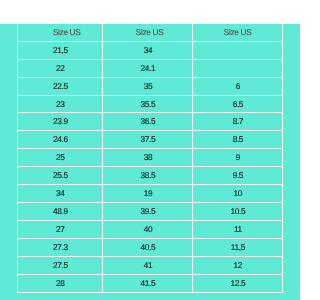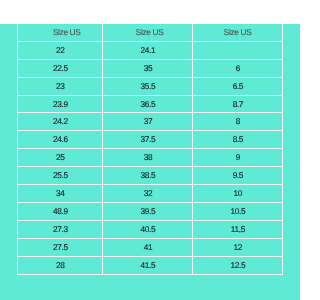--- a/index.html
+++ b/index.html
@@ -39,68 +39,73 @@
       </colgroup>
     <thead>
         <tr>
       <th class="h1">Size US</th>
       <th class="h2">Size US</th>
       <th class="h3">Size US</th>
     </tr>
       </thead>
     <tbody id="tbody">
         <tr>
+          <td>21,5</td>
+          <td>34</td>
+          <td></td>
+        </tr>
+        <tr>
           <td>22</td>
           <td>24.1</td>
           <td></td>
         </tr>
         <tr>
           <td>22.5</td>
           <td>35</td>
           <td>6</td>
         </tr>
         <tr>
           <td>23</td>
           <td>35.5</td>
           <td>6.5</td>
         </tr>
         <tr>
           <td>23.9</td>
           <td>36.5</td>
           <td>8.7</td>
         </tr>
         <tr>
-          <td>24.2</td>
-          <td>37</td>
-          <td>8</td>
-        </tr>
-        <tr>
           <td>24.6</td>
           <td>37.5</td>
           <td>8.5</td>
         </tr>
         <tr>
           <td>25</td>
           <td>38</td>
           <td>9</td>
         </tr>
         <tr>
           <td>25.5</td>
           <td>38.5</td>
           <td>9.5</td>
         </tr>
         <tr>
           <td>34</td>
-          <td>32</td>
+          <td>19</td>
           <td>10</td>
         </tr>
         <tr>
           <td>48.9</td>
           <td>39.5</td>
           <td>10.5</td>
+        </tr>
+        <tr>
+          <td>27</td>
+          <td>40</td>
+          <td>11</td>
         </tr>
         <tr>
           <td>27.3</td>
           <td>40.5</td>
           <td>11,5</td>
         </tr>
         <tr>
           <td>27.5</td>
           <td>41</td>
           <td>12</td>

